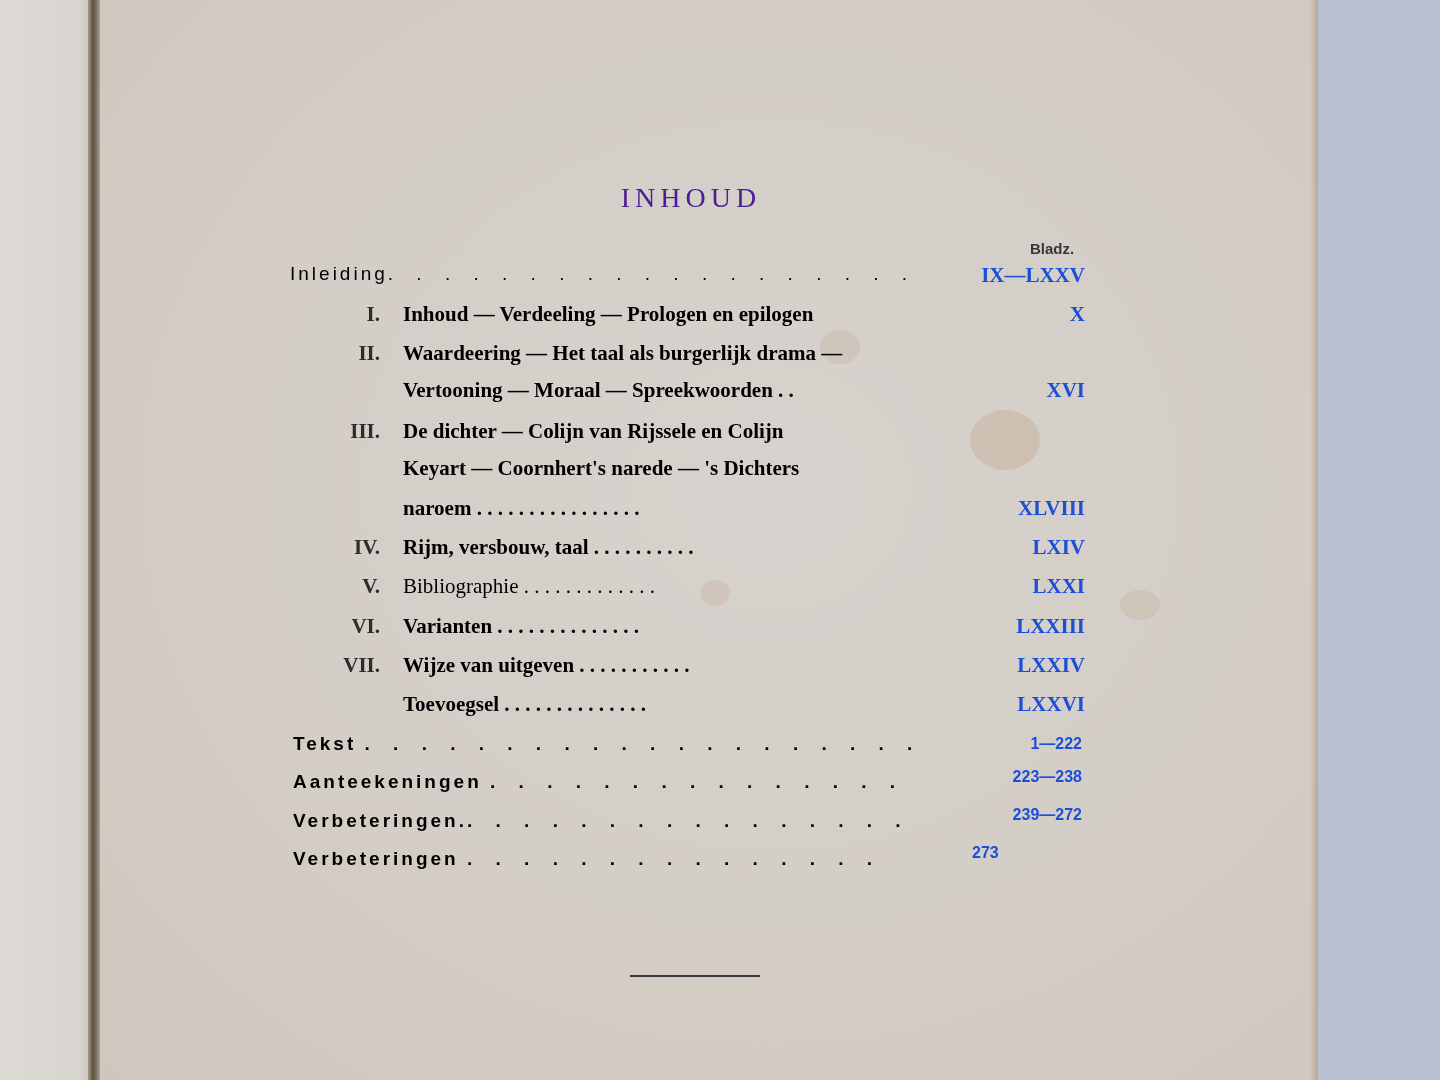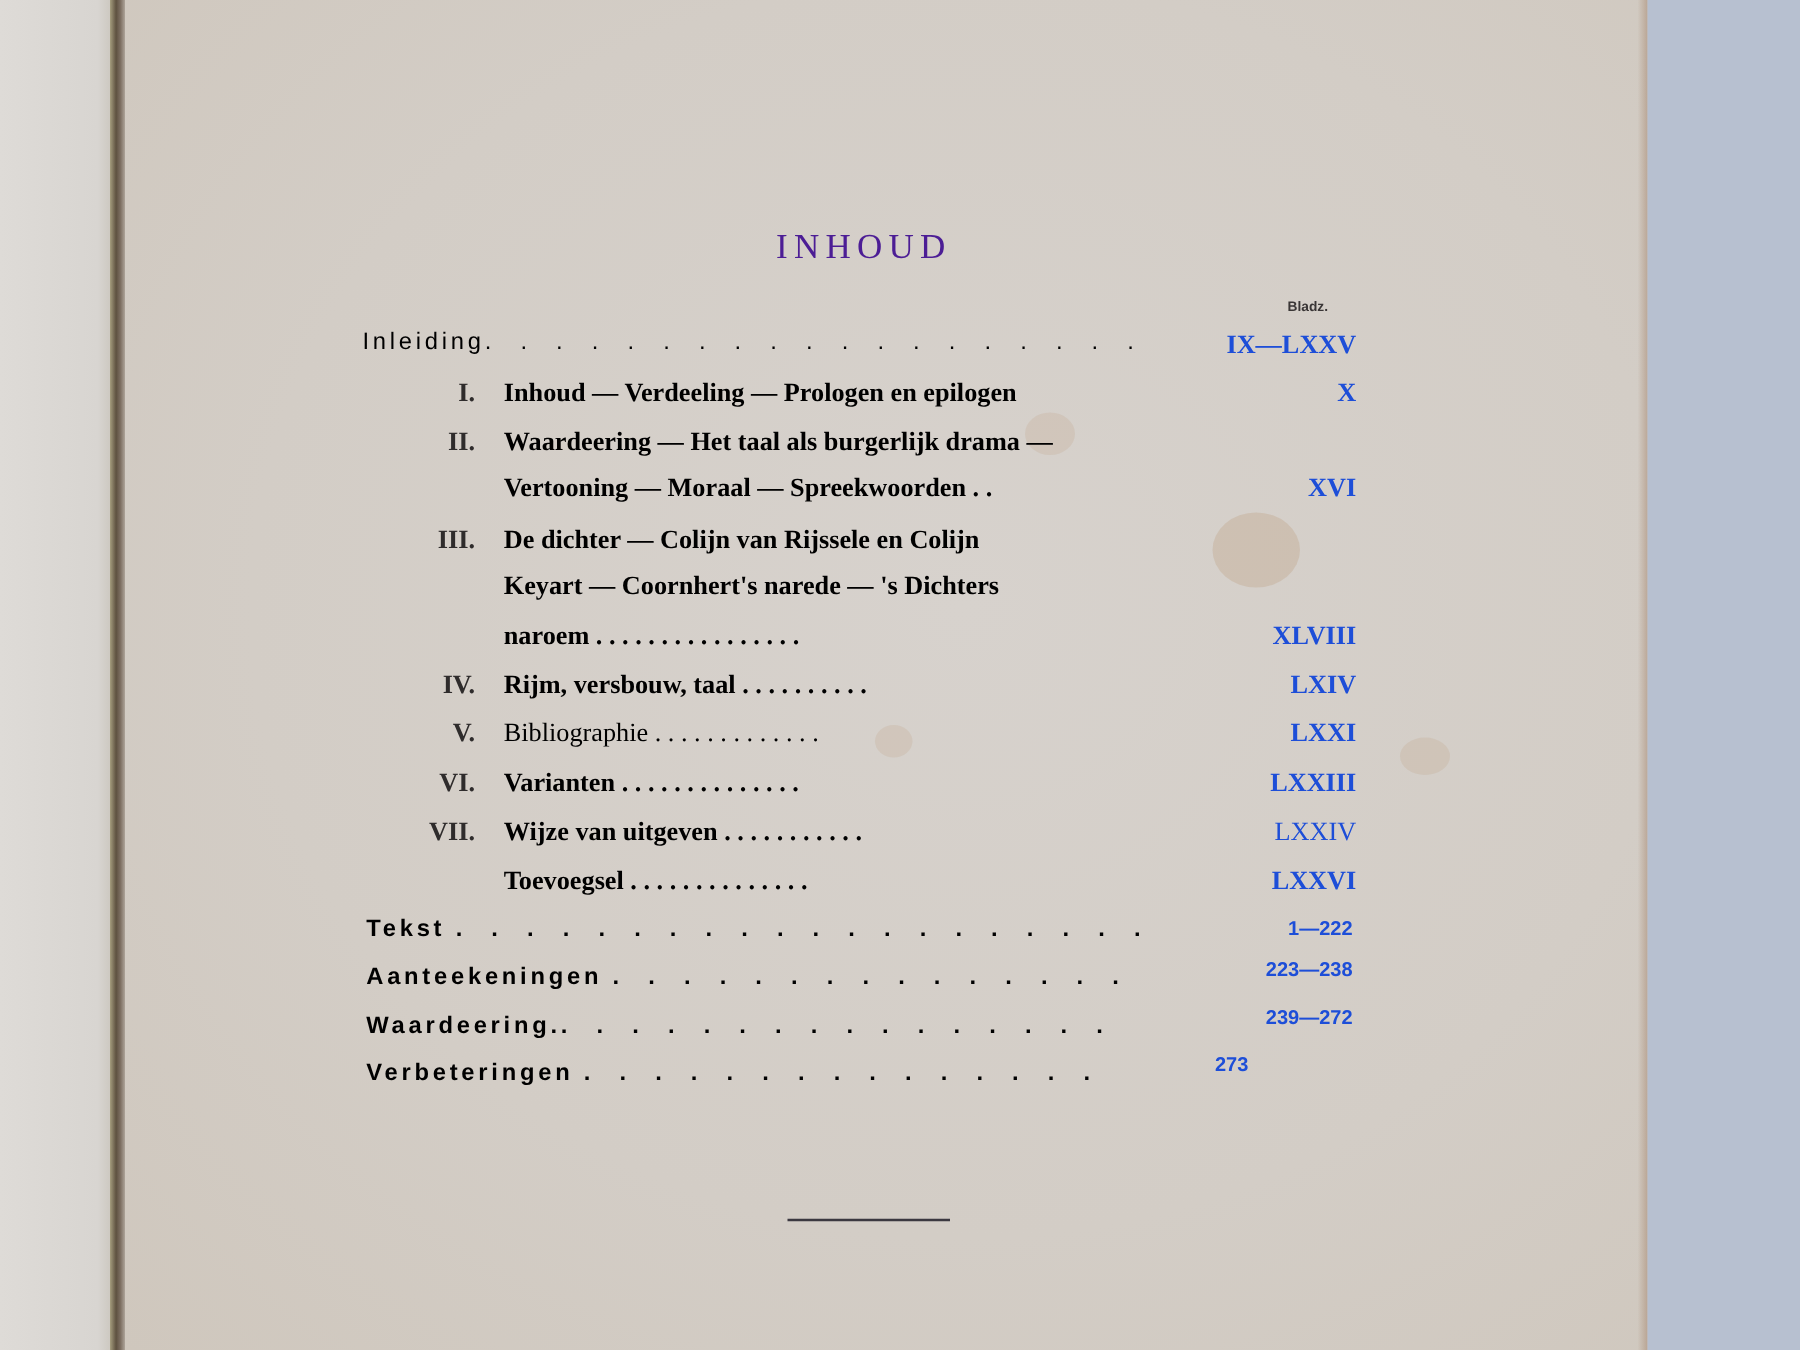--- a/index.html
+++ b/index.html
@@ -28,21 +28,21 @@
     position: absolute; left: 1318px; top: 0; width: 122px; height: 1080px;
     background: #b7c0d0;
   }
   .stain { position: absolute; border-radius: 50%; background: rgba(170,120,70,0.12); }
 
   .title {
     position: absolute; top: 182px; left: 0; width: 1382px; text-align: center;
     font-size: 28px; letter-spacing: 5px; color: #4c1d95;
   }
   .bladz {
-    position: absolute; top: 240px; left: 1030px; font-size: 11px; color: #3a3636;
+    position: absolute; top: 240px; left: 1030px; font-size: 15px; color: #3a3636;
     font-family: "Liberation Sans", sans-serif; font-weight: bold;
   }
   .toc { position: absolute; left: 0; top: 0; width: 100%; height: 100%; }
   .row {
     position: absolute; font-size: 21px; color: #000000; white-space: nowrap;
     font-family: "Liberation Serif", serif;
   }
   .spaced { letter-spacing: 3px; font-family: "Liberation Sans", sans-serif; font-size: 19px; }
   .num { position: absolute; text-align: right; white-space: nowrap; font-size: 21px; color: #1d4ed8; font-family: "Liberation Serif", serif; }
   .numeral { position: absolute; text-align: right; width: 90px; font-size: 21px; color: #2f2c2c; font-weight: bold; font-family: "Liberation Serif", serif; }
@@ -97,37 +97,37 @@
   <div class="numeral" style="left:290px;top:574px;">V.</div>
   <div class="row" style="left:403px;top:574px;font-weight:normal;">Bibliographie . . . . . . . . . . . . .</div>
   <div class="num" style="right:355px;top:574px;font-weight:bold;">LXXI</div>
 
   <div class="numeral" style="left:290px;top:614px;">VI.</div>
   <div class="row" style="left:403px;top:614px;font-weight:bold;">Varianten  . . . . . . . . . . . . . .</div>
   <div class="num" style="right:355px;top:614px;font-weight:bold;">LXXIII</div>
 
   <div class="numeral" style="left:290px;top:653px;">VII.</div>
   <div class="row" style="left:403px;top:653px;font-weight:bold;">Wijze van uitgeven . . . . . . . . . . .</div>
-  <div class="num" style="right:355px;top:653px;font-weight:normal;">LXXIV</div>
+  <div class="num" style="right:355px;top:653px;font-weight:bold;">LXXIV</div>
 
   <div class="row" style="left:403px;top:692px;font-weight:bold;">Toevoegsel . . . . . . . . . . . . . .</div>
   <div class="num" style="right:355px;top:692px;font-weight:bold;">LXXVI</div>
 
   <div class="row spaced" style="left:293px;top:733px;font-weight:bold;">
     <span>Tekst</span> <span class="dots">. . . . . . . . . . . . . . . . . . . .</span>
   </div>
   <div class="num small-num" style="right:358px;top:735px;">1—222</div>
 
   <div class="row spaced" style="left:293px;top:771px;font-weight:bold;">
     <span>Aanteekeningen</span> <span class="dots">. . . . . . . . . . . . . . .</span>
   </div>
   <div class="num small-num" style="right:358px;top:768px;">223—238</div>
 
   <div class="row spaced" style="left:293px;top:810px;font-weight:bold;">
-    <span>Waardeering.</span><span class="dots">. . . . . . . . . . . . . . . .</span>
+    <span>Verbeteringen.</span><span class="dots">. . . . . . . . . . . . . . . .</span>
   </div>
   <div class="num small-num" style="right:358px;top:806px;">239—272</div>
 
   <div class="row spaced" style="left:293px;top:848px;font-weight:bold;">
     <span>Verbeteringen</span> <span class="dots">. . . . . . . . . . . . . . .</span>
   </div>
   <div class="num small-num" style="left:972px;top:844px;">273</div>
 
   <div class="rule"></div>
 </div>

